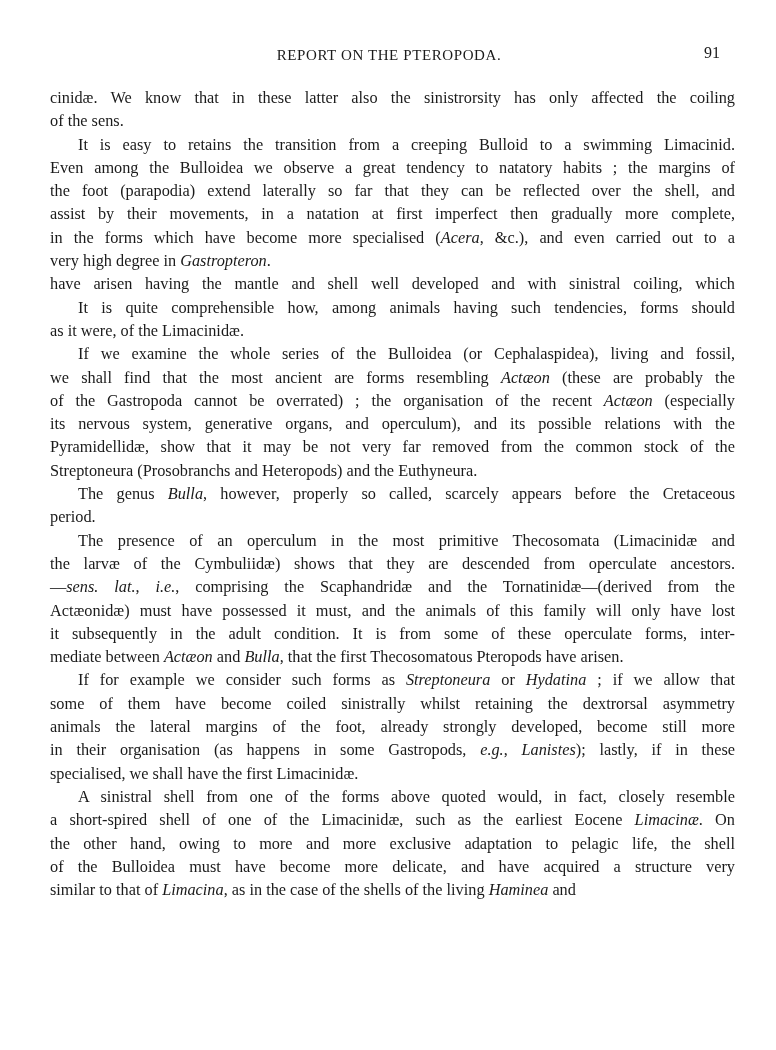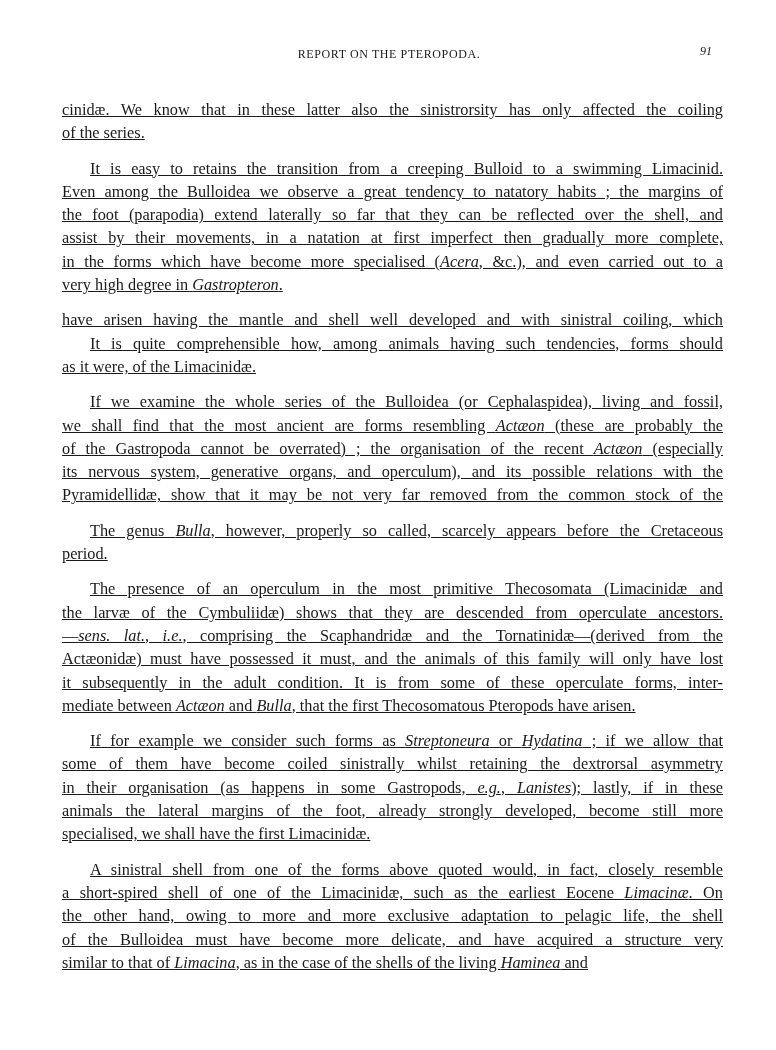--- a/index.html
+++ b/index.html
@@ -6,85 +6,86 @@
   body {
     width: 776px; height: 1050px; overflow: hidden; position: relative;
     font-family: "Liberation Serif", "DejaVu Serif", serif;
     color: #1a1a1a;
   }
   .header {
     position: absolute; top: 44px; left: 50px; width: 678px; height: 24px;
   }
   .running-head {
     position: absolute; left: 0; right: 0; text-align: center;
-    font-size: 12px; letter-spacing: 0.6px; top: 3px;
+    font-size: 15px; letter-spacing: 0.6px; top: 3px;
   }
   .page-number {
-    position: absolute; right: 16px; top: 0; font-size: 12px; font-style: italic;
+    position: absolute; right: 8px; top: 0; font-size: 16px;
   }
   .body-text {
     position: absolute; top: 86px; left: 50px; width: 685px;
     font-size: 16.3px; line-height: 23.3px; text-align: justify;
   }
-  .body-text p { margin: 12px; text-indent: 28px; text-decoration: underline; }
+  .body-text p { margin: 0; text-indent: 28px; }
   .body-text p.cont { text-indent: 0; }
   .line { display: block; text-align: justify; text-align-last: justify; white-space: nowrap; }
   .line.last { text-align-last: left; }
   em { font-style: italic; }
 </style>
 </head>
 <body>
 
 <div class="header">
   <div class="running-head">REPORT ON THE PTEROPODA.</div>
   <div class="page-number">91</div>
 </div>
 
 <div class="body-text" id="body-text">
     <p class="cont">
       <span class="line" style="text-indent: 0px;">cinidæ.   We know that in these latter also the sinistrorsity has only affected the coiling</span>
-      <span class="line last" style="text-indent: 0px;">of the series.</span>
+      <span class="line last" style="text-indent: 0px;">of the sens.</span>
     </p>
     <p>
       <span class="line" style="text-indent: 28px;">It is easy to retains the transition from a creeping Bulloid to a swimming Limacinid.</span>
       <span class="line" style="text-indent: 0px;">Even among the Bulloidea we observe a great tendency to natatory habits ; the margins of</span>
       <span class="line" style="text-indent: 0px;">the foot (parapodia) extend laterally so far that they can be reflected over the shell, and</span>
       <span class="line" style="text-indent: 0px;">assist by their movements, in a natation at first imperfect then gradually more complete,</span>
       <span class="line" style="text-indent: 0px;">in the forms which have become more specialised (<em>Acera</em>, &amp;c.), and even carried out to a</span>
       <span class="line last" style="text-indent: 0px;">very high degree in <em>Gastropteron</em>.</span>
     </p>
     <p>
       <span class="line" style="text-indent: 0px;">have arisen having the mantle and shell well developed and with sinistral coiling, which</span>
       <span class="line" style="text-indent: 28px;">It is quite comprehensible how, among animals having such tendencies, forms should</span>
       <span class="line last" style="text-indent: 0px;">as it were, of the Limacinidæ.</span>
     </p>
     <p>
       <span class="line" style="text-indent: 28px;">If we examine the whole series of the Bulloidea (or Cephalaspidea), living and fossil,</span>
       <span class="line" style="text-indent: 0px;">we shall find that the most ancient are forms resembling <em>Actæon</em> (these are probably the</span>
       <span class="line" style="text-indent: 0px;">of the Gastropoda cannot be overrated) ; the organisation of the recent <em>Actæon</em> (especially</span>
       <span class="line" style="text-indent: 0px;">its nervous system, generative organs, and operculum), and its possible relations with the</span>
       <span class="line" style="text-indent: 0px;">Pyramidellidæ, show that it may be not very far removed from the common stock of the</span>
+      <span class="line last" style="text-indent: 0px;">Streptoneura (Prosobranchs and Heteropods) and the Euthyneura.</span>
     </p>
     <p>
       <span class="line" style="text-indent: 28px;">The genus <em>Bulla</em>, however, properly so called, scarcely appears before the Cretaceous</span>
       <span class="line last" style="text-indent: 0px;">period.</span>
     </p>
     <p>
       <span class="line" style="text-indent: 28px;">The presence of an operculum in the most primitive Thecosomata (Limacinidæ and</span>
       <span class="line" style="text-indent: 0px;">the larvæ of the Cymbuliidæ) shows that they are descended from operculate ancestors.</span>
       <span class="line" style="text-indent: 0px;">—<em>sens. lat.</em>, <em>i.e.</em>, comprising the Scaphandridæ and the Tornatinidæ—(derived from the</span>
       <span class="line" style="text-indent: 0px;">Actæonidæ) must have possessed it must, and the animals of this family will only have lost</span>
       <span class="line" style="text-indent: 0px;">it subsequently in the adult condition.   It is from some of these operculate forms, inter-</span>
       <span class="line last" style="text-indent: 0px;">mediate between <em>Actæon</em> and <em>Bulla</em>, that the first Thecosomatous Pteropods have arisen.</span>
     </p>
     <p>
       <span class="line" style="text-indent: 28px;">If for example we consider such forms as <em>Streptoneura</em> or <em>Hydatina</em> ; if we allow that</span>
       <span class="line" style="text-indent: 0px;">some of them have become coiled sinistrally whilst retaining the dextrorsal asymmetry</span>
+      <span class="line" style="text-indent: 0px;">animals the lateral margins of the foot, already strongly developed, become still more</span>
       <span class="line" style="text-indent: 0px;">in their organisation (as happens in some Gastropods, <em>e.g.</em>, <em>Lanistes</em>); lastly, if in these</span>
-      <span class="line" style="text-indent: 0px;">animals the lateral margins of the foot, already strongly developed, become still more</span>
       <span class="line last" style="text-indent: 0px;">specialised, we shall have the first Limacinidæ.</span>
     </p>
     <p>
       <span class="line" style="text-indent: 28px;">A sinistral shell from one of the forms above quoted would, in fact, closely resemble</span>
       <span class="line" style="text-indent: 0px;">a short-spired shell of one of the Limacinidæ, such as the earliest Eocene <em>Limacinæ</em>.   On</span>
       <span class="line" style="text-indent: 0px;">the other hand, owing to more and more exclusive adaptation to pelagic life, the shell</span>
       <span class="line" style="text-indent: 0px;">of the Bulloidea must have become more delicate, and have acquired a structure very</span>
       <span class="line last" style="text-indent: 0px;">similar to that of <em>Limacina</em>, as in the case of the shells of the living <em>Haminea</em> and</span>
     </p>
   </div>

